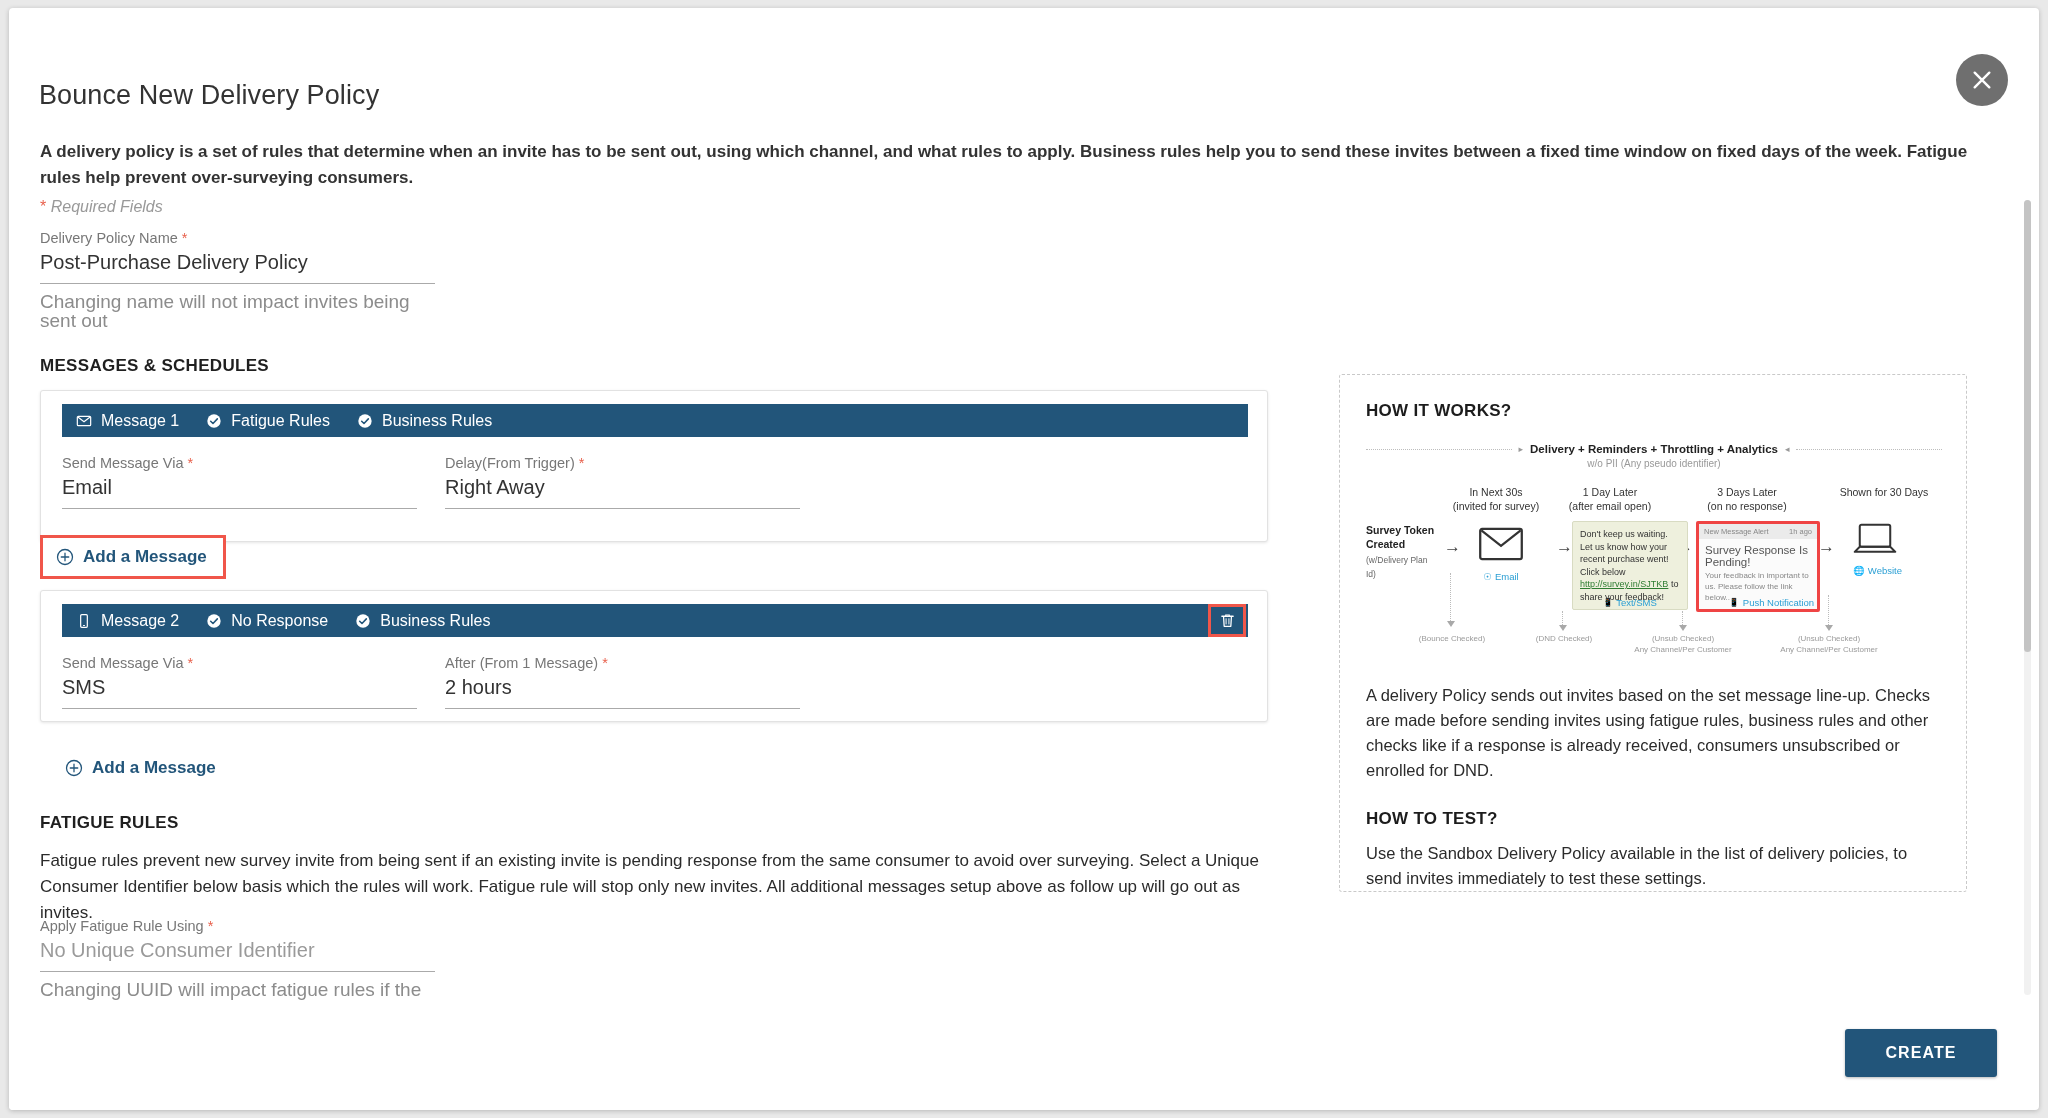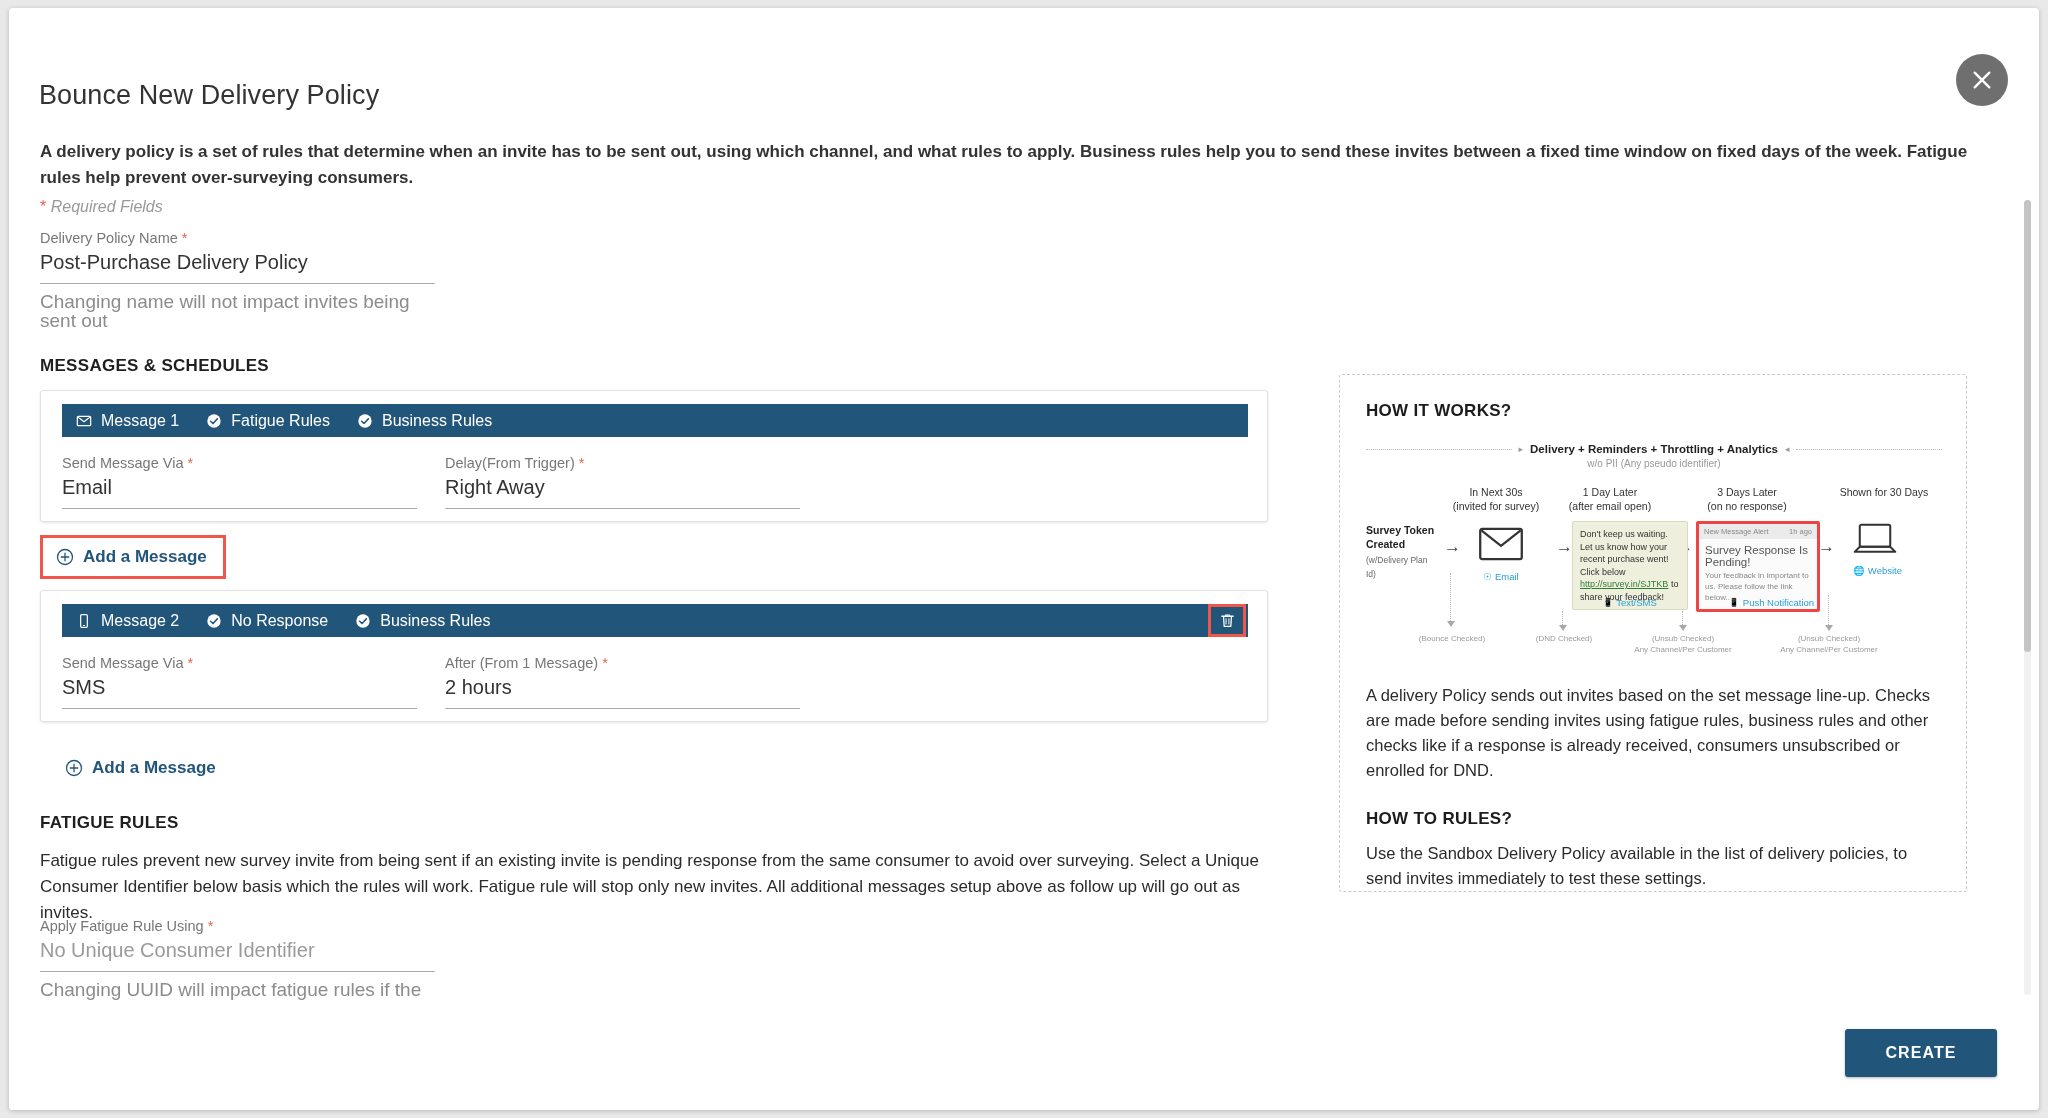--- a/index.html
+++ b/index.html
@@ -195,21 +195,21 @@
     <div class="field" style="left:31px; top:37px; width:395px;">
       <div class="field-label">
         <span>Delivery Policy Name</span> <span class="star">*</span>
       </div>
       <div class="field-value">Post-Purchase Delivery Policy</div>
       <div class="field-help">Changing name will not impact invites being sent out</div>
     </div>
 
     <div class="section-head" style="left:31px; top:163px;">MESSAGES &amp; SCHEDULES</div>
 
-    <div class="msg-card" style="top:197px; height:132px;">
+    <div class="msg-card" style="top:197px; height:152px;">
       <div class="msg-bar" style="width:1186px;">
         <span class="chip">
           <svg class="check-ic" viewBox="0 0 24 24">
             <rect x="2" y="5" width="20" height="14" rx="1.5" fill="none" stroke="#fff" stroke-width="1.8"></rect>
             <path d="M2.8 6 L12 13.2 L21.2 6" fill="none" stroke="#fff" stroke-width="1.8"></path>
           </svg>
           <span>Message 1</span>
         </span>
         <span class="sep"></span>
         <span class="chip">
@@ -422,21 +422,21 @@
         <div>(Unsub Checked)</div>
         <div>Any Channel/Per Customer</div>
       </div>
       <div class="dg-foot" style="left:404px; top:190px; width:118px;">
         <div>(Unsub Checked)</div>
         <div>Any Channel/Per Customer</div>
       </div>
     </div>
 
     <div class="how-body" style="margin-top:30px;">A delivery Policy sends out invites based on the set message line-up. Checks are made before sending invites using fatigue rules, business rules and other checks like if a response is already received, consumers unsubscribed or enrolled for DND.</div>
-    <div class="how-title" style="margin-top:26px;">HOW TO RULES?</div>
+    <div class="how-title" style="margin-top:26px;">HOW TO TEST?</div>
     <div class="how-body" style="margin-top:12px;">Use the Sandbox Delivery Policy available in the list of delivery policies, to send invites immediately to test these settings.</div>
   </div>
 
   <div class="footer-bar">
     <button class="create-btn">CREATE</button>
   </div>
 
 </div>
 
 </body></html>

